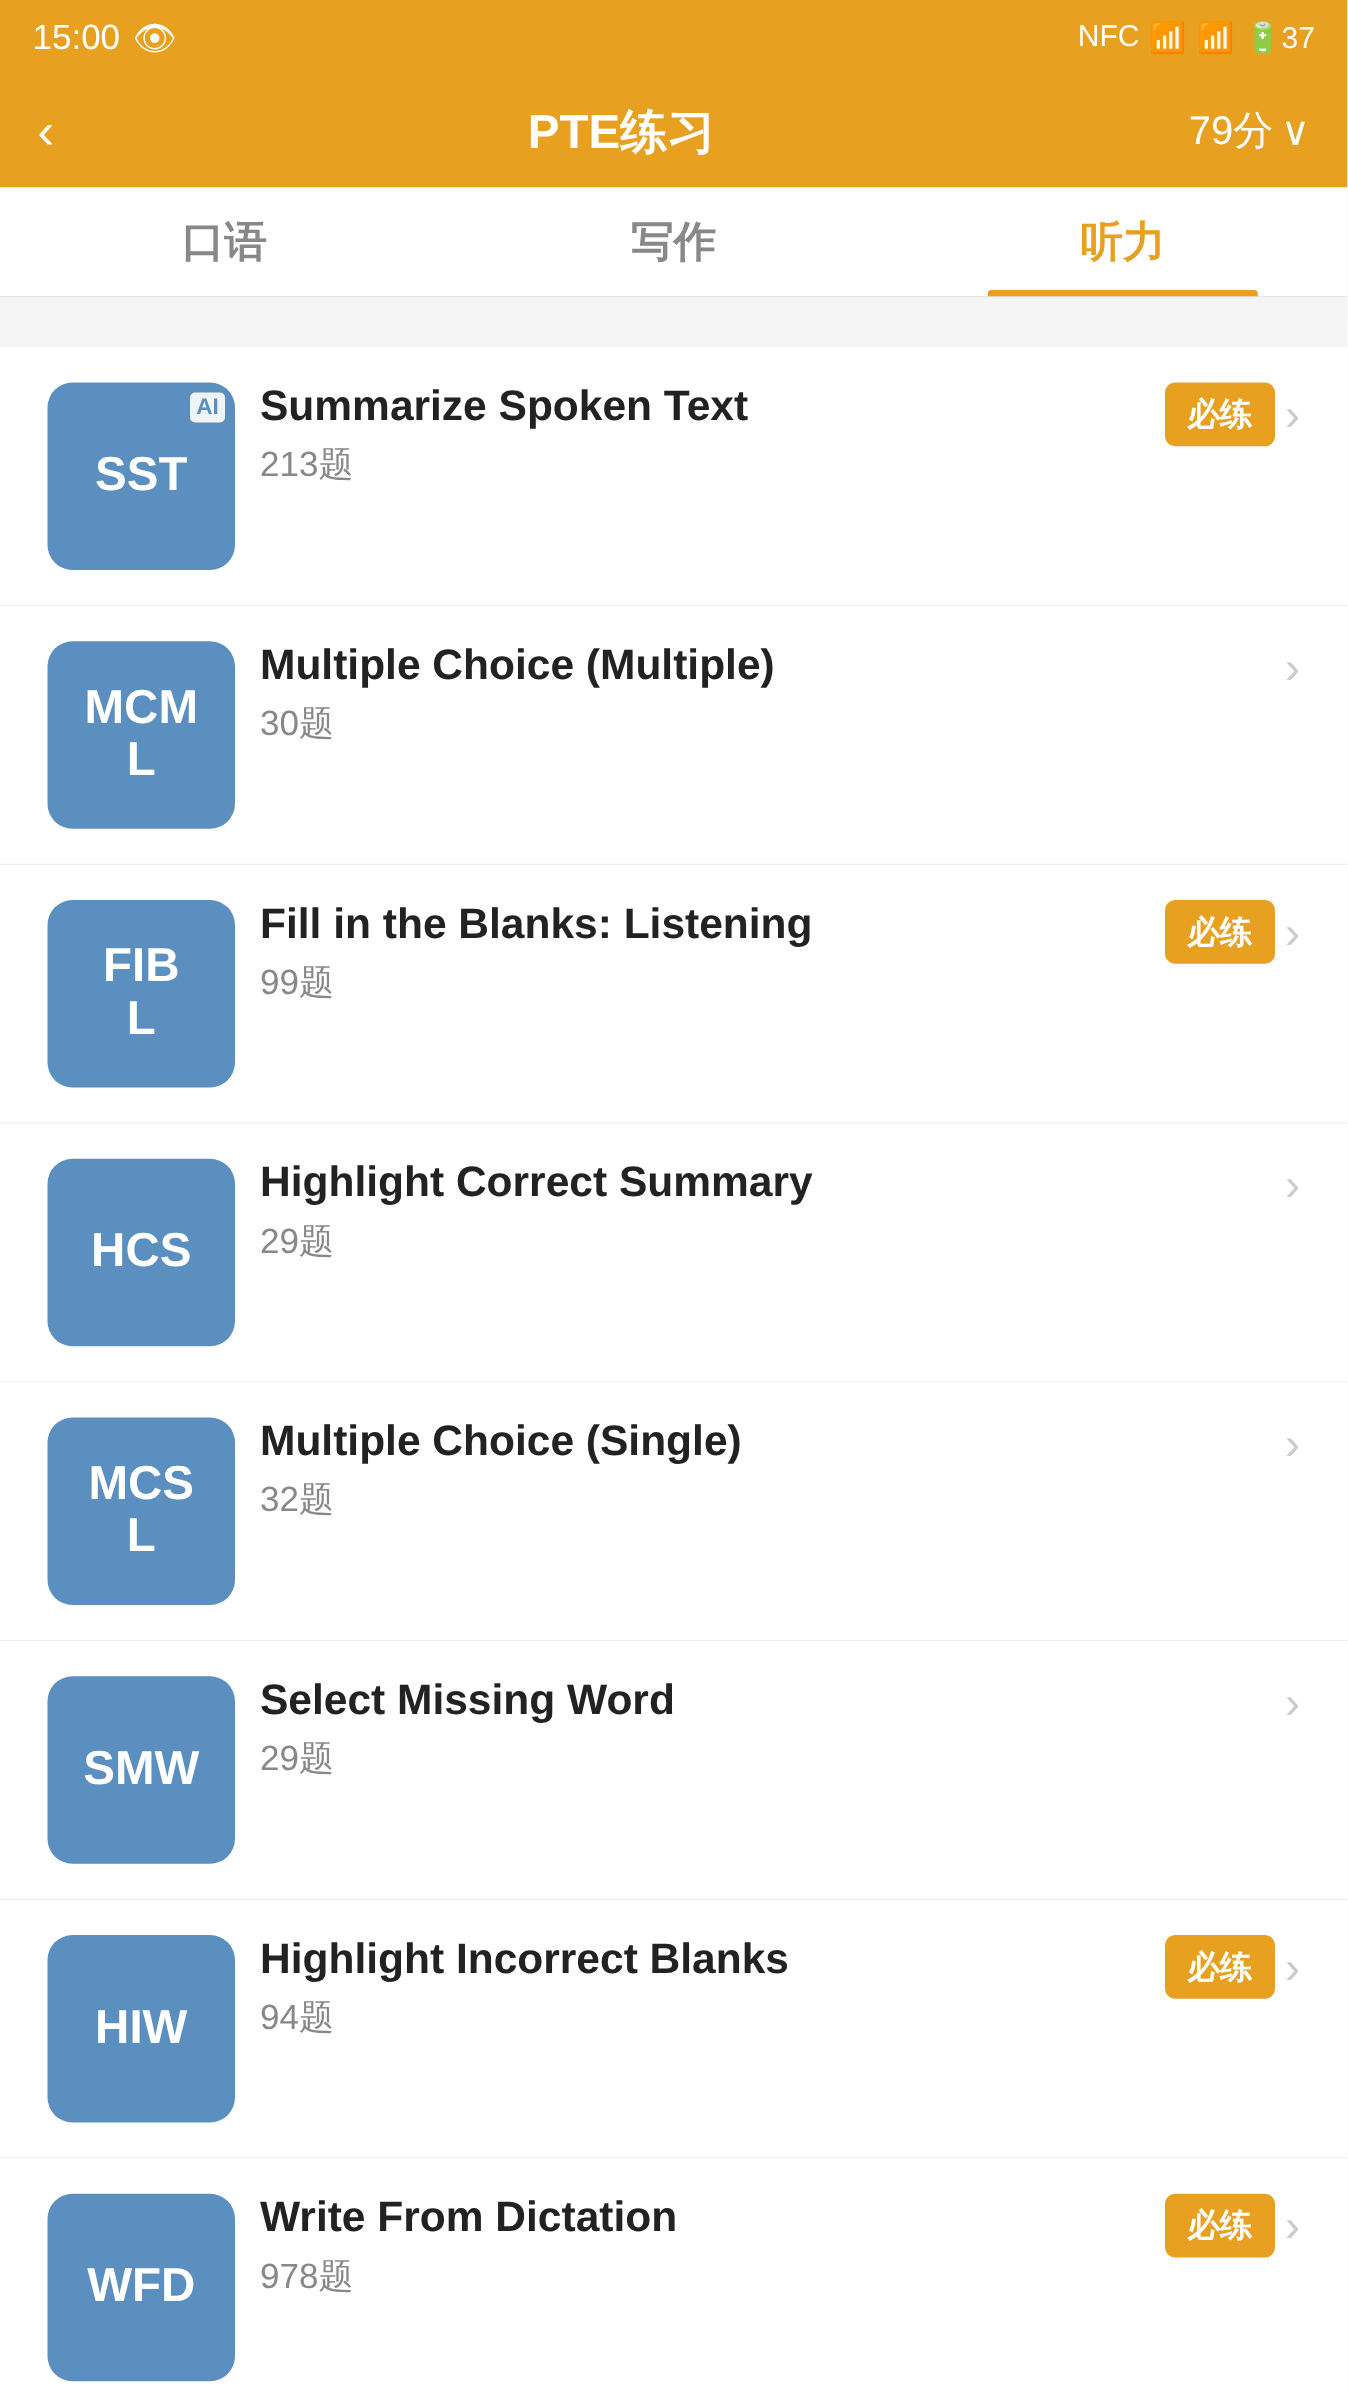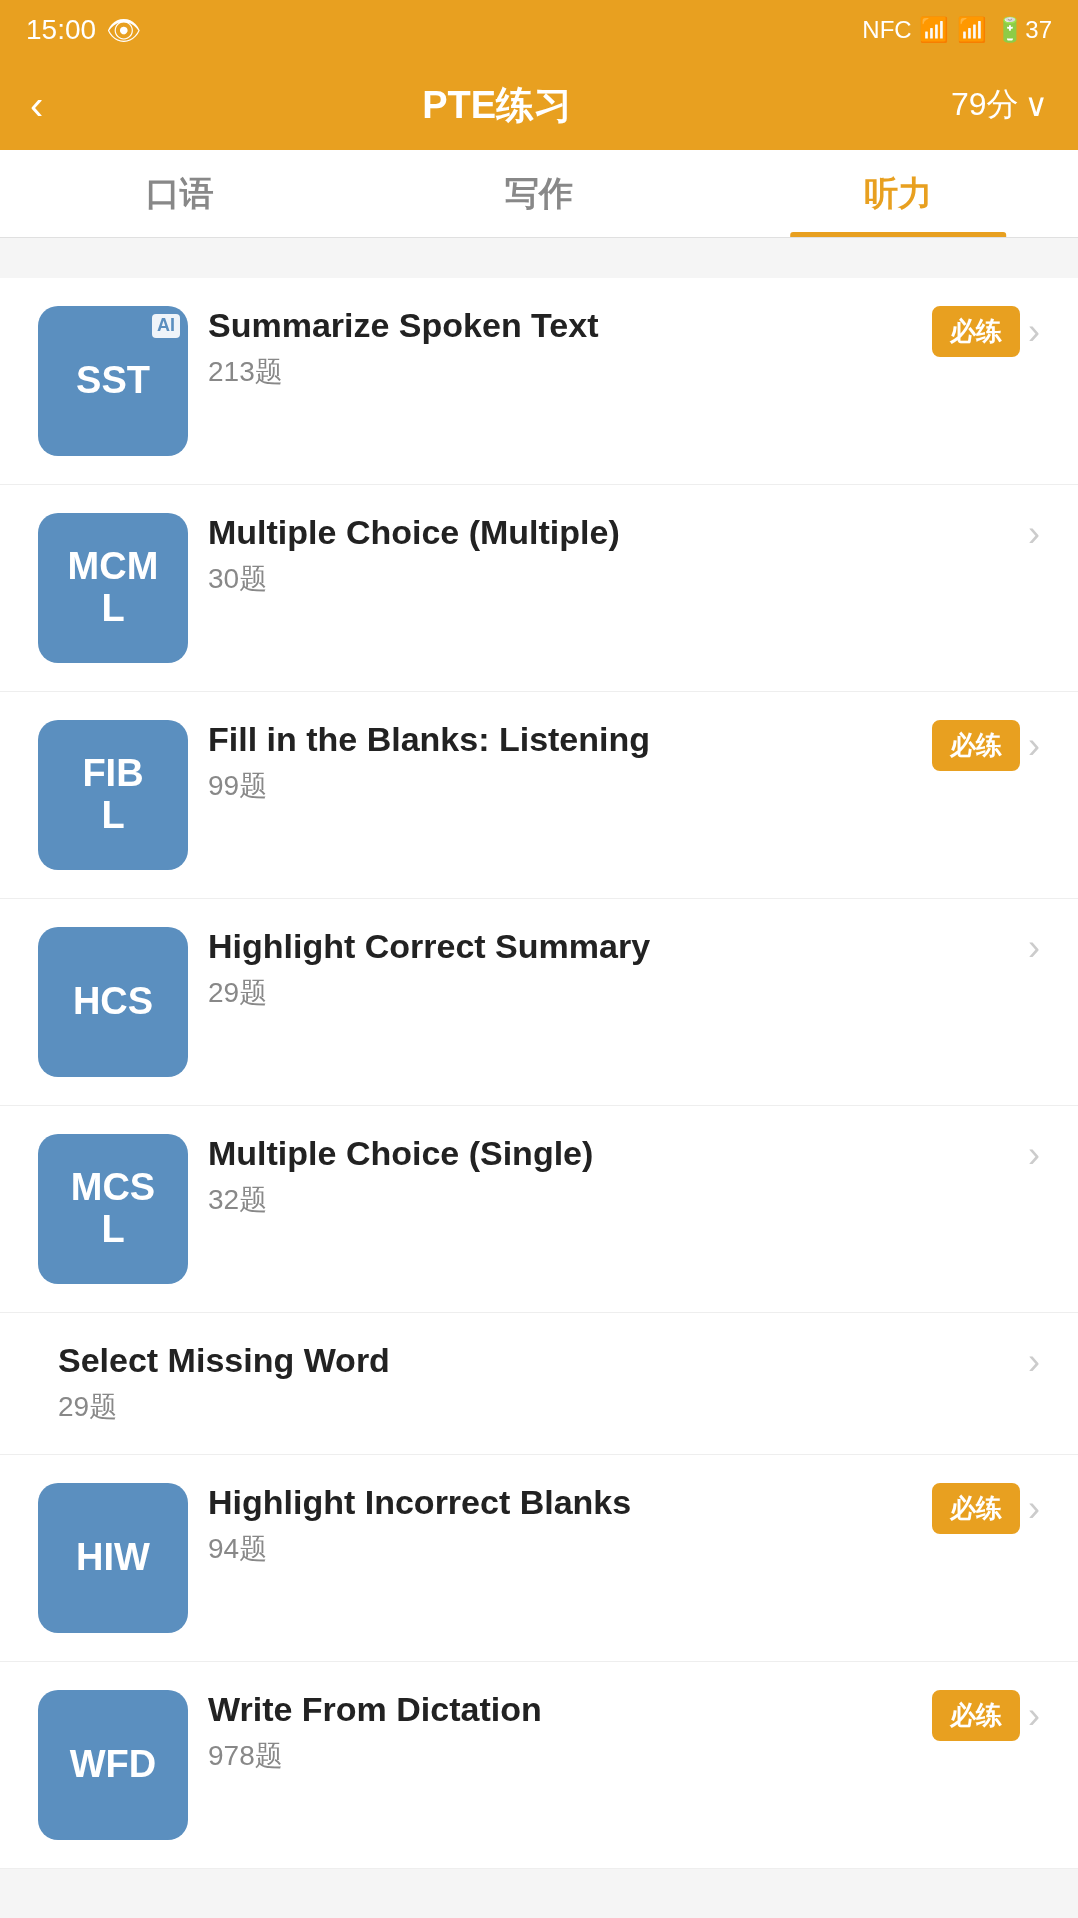--- a/index.html
+++ b/index.html
@@ -313,20 +313,23 @@
     <div class="item-content">
       <div class="item-title">Multiple Choice (Single)</div>
       <div class="item-count">32题</div>
     </div>
     <div class="item-right">
       <span class="chevron">›</span>
     </div>
   </div>
 
   <div class="list-item">
+    <div class="item-icon">
+      <span class="icon-label">SMW</span>
+    </div>
     <div class="item-content">
       <div class="item-title">Select Missing Word</div>
       <div class="item-count">29题</div>
     </div>
     <div class="item-right">
       <span class="chevron">›</span>
     </div>
   </div>
 
   <div class="list-item">

